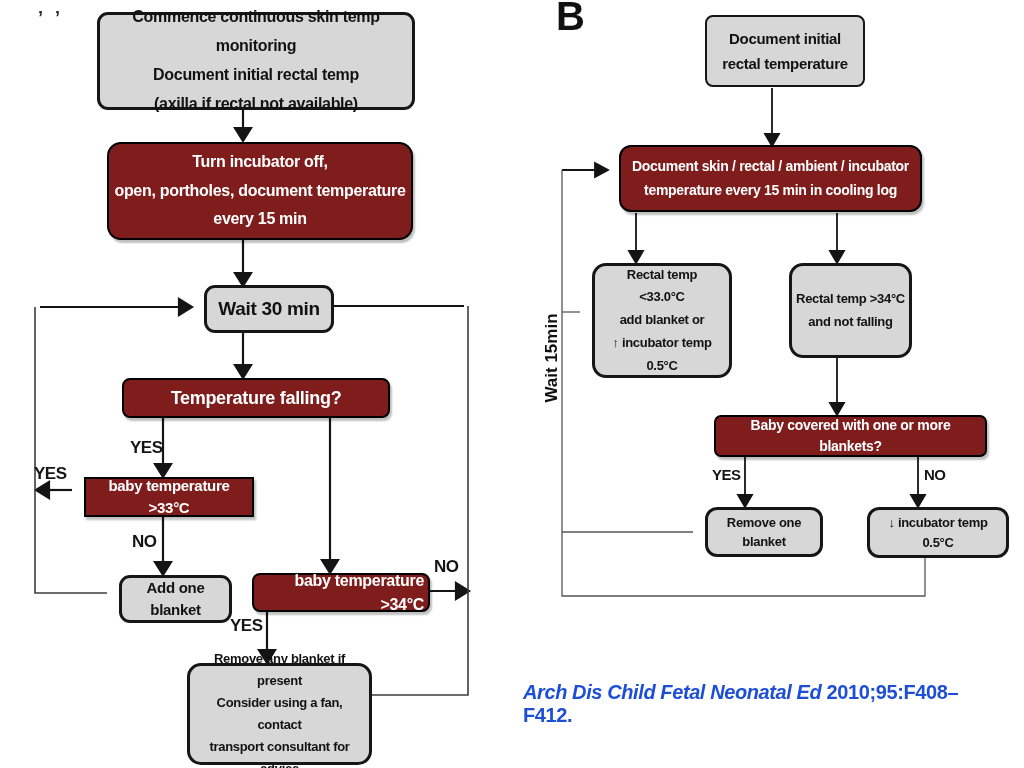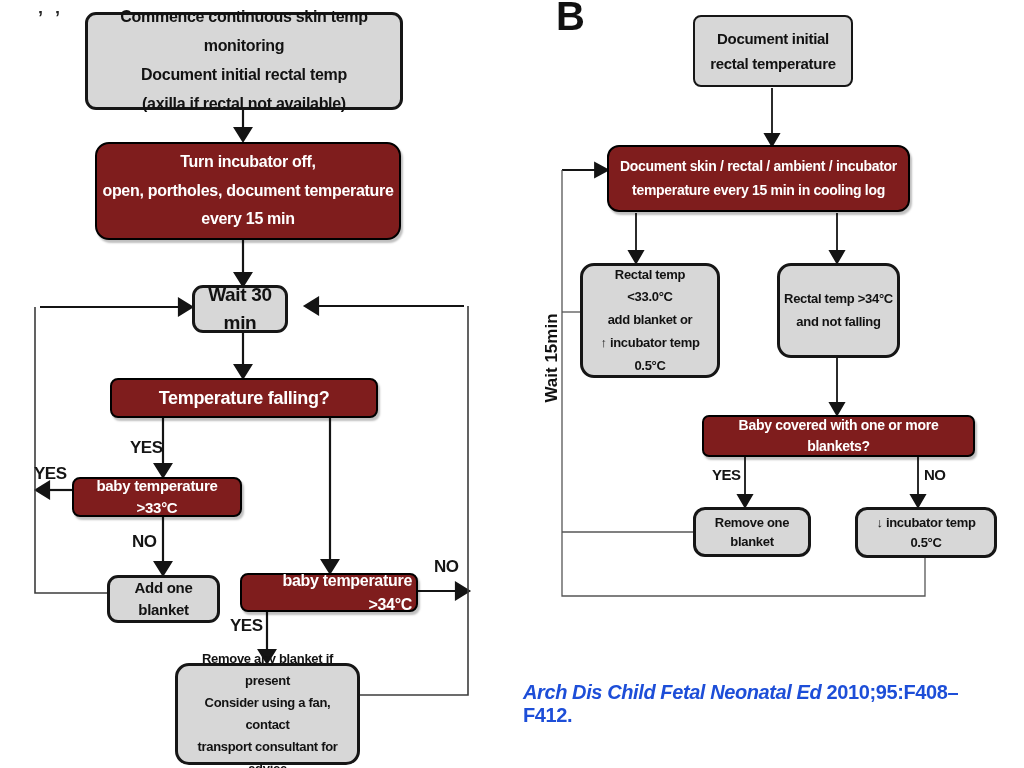--- a/index.html
+++ b/index.html
@@ -5,21 +5,21 @@
   html,body{margin:0;padding:0;}
   body{
     width:1024px;height:768px;background:#ffffff;overflow:hidden;
     font-family:"Liberation Sans", sans-serif;position:relative;
   }
   #stage{position:absolute;inset:0;width:1024px;height:768px;}
   #connectors{position:absolute;left:0;top:0;z-index:1;}
   .node{
     position:absolute;z-index:2;display:flex;align-items:center;justify-content:center;
     text-align:center;white-space:pre-line;font-weight:bold;box-sizing:border-box;
-    letter-spacing:-0.3px;line-height:1.5;padding:2px 4px;
+    letter-spacing:-0.3px;line-height:1.5;padding:2px 4px;margin-left:12px;
   }
   .light{
     background:#d7d7d7;border:3px solid #161616;color:#121212;border-radius:11px;
   }
   .dark{
     background:#7f1d1d;border:2px solid #000;color:#ffffff;border-radius:10px;
     box-shadow:2px 3px 2px rgba(0,0,0,0.25);
   }
   .edge-label{
     position:absolute;z-index:3;font-weight:bold;color:#151515;letter-spacing:-0.5px;
@@ -106,25 +106,25 @@
   <div id="corner-marks">’ ’</div>
 
   <div class="node light" style="left:85px;top:12px;width:318px;height:98px;font-size:16px;line-height:1.8;">Commence continuous skin temp monitoring
 Document initial rectal temp
 (axilla if rectal not available)</div>
 
   <div class="node dark" style="left:95px;top:142px;width:306px;height:98px;font-size:16px;line-height:1.8;border-radius:14px;">Turn incubator off,
 open, portholes, document temperature
 every 15 min</div>
 
-  <div class="node light" style="left:192px;top:285px;width:96px;height:48px;font-size:19px;">Wait 30 min</div>
+  <div class="node light" style="left:192px;top:285px;width:130px;height:48px;font-size:19px;">Wait 30 min</div>
 
   <div class="node dark" style="left:110px;top:378px;width:268px;height:40px;font-size:18px;border-radius:8px;">Temperature falling?</div>
 
-  <div class="node dark" style="left:72px;top:477px;width:170px;height:40px;font-size:15px;border-radius:8px;">baby temperature &gt;33°C</div>
+  <div class="node dark" style="left:72px;top:477px;width:170px;height:40px;font-size:15px;border-radius:0;">baby temperature &gt;33°C</div>
 
   <div class="node light" style="left:107px;top:575px;width:113px;height:48px;font-size:15px;">Add one blanket</div>
 
   <div class="node dark" style="left:240px;top:573px;width:178px;height:39px;font-size:16px;border-radius:8px;text-align:right;">baby temperature &gt;34°C</div>
 
   <div class="node light" style="left:175px;top:663px;width:185px;height:102px;font-size:13px;line-height:1.7;border-radius:14px;">Remove any blanket if present
 Consider using a fan, contact
 transport consultant for advice</div>
 
   <div class="edge-label" style="left:130px;top:438px;font-size:17px;">YES</div>

